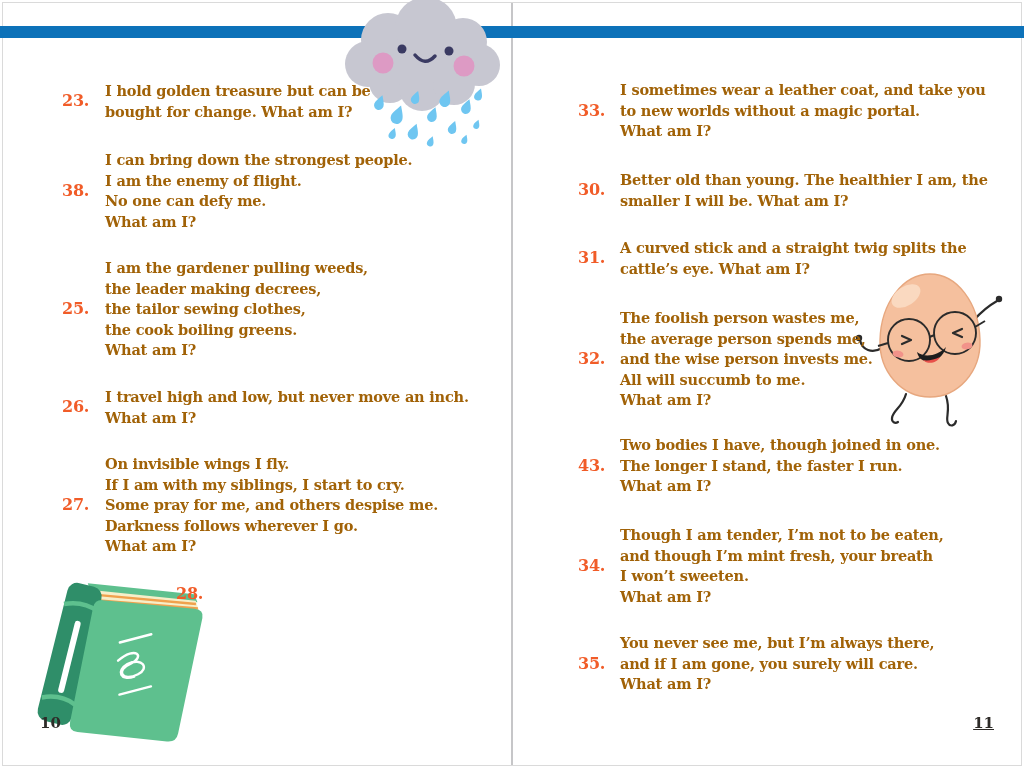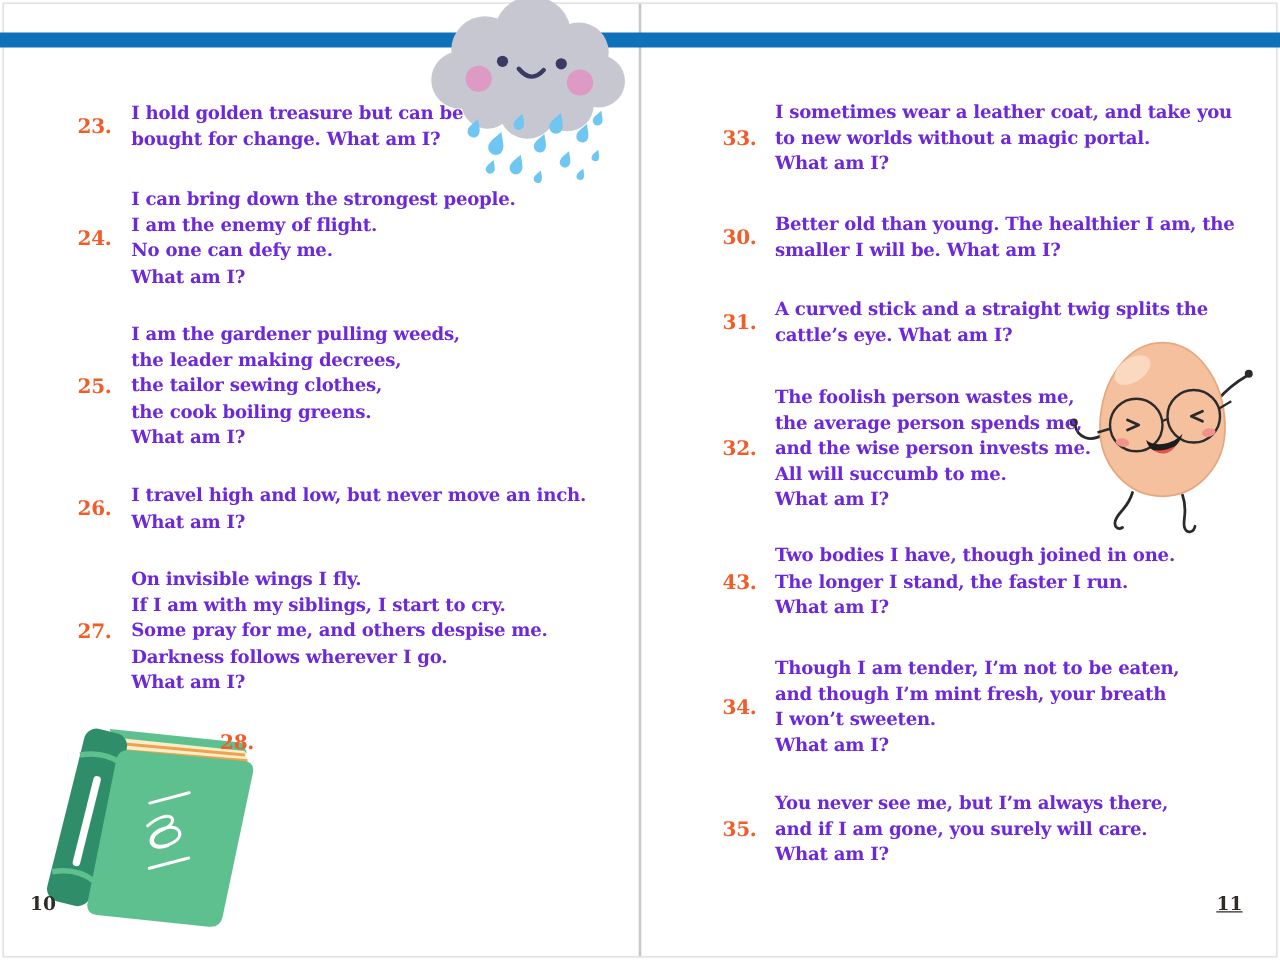--- a/index.html
+++ b/index.html
@@ -32,28 +32,28 @@
     position:absolute;display:flex;align-items:center;z-index:4;
   }
   .num{
     flex:0 0 auto;width:43px;
     color:#f15c28;font-size:16px;line-height:20.5px;
     letter-spacing:-0.2px;
   }
   .num-narrow{width:42px;}
   .txt{
     white-space:pre;
-    color:#6d28d9;font-size:14.5px;line-height:20.5px;
+    color:#a16207;font-size:14.5px;line-height:20.5px;
     letter-spacing:-0.2px;
   }
   .pagenum{
     position:absolute;top:714px;z-index:4;
     color:#2e2b28;font-size:15px;
   }
-  .pagenum-left{left:24px;}
+  .pagenum-left{left:40px;}
   .pagenum-right{right:30px;text-decoration:underline;}
 </style>
 </head>
 <body>
 
 <div class="frame"></div>
 <div class="gutter"></div>
 <div class="topbar"></div>
 
 <svg class="illus cloud-illus" viewBox="0 0 172 150">
@@ -136,21 +136,21 @@
     </g>
   </g>
 </svg>
 
 <div class="riddle" style="top:81px;left:62px">
   <div class="num">23.</div>
   <div class="txt">I hold golden treasure but can be
 bought for change. What am I?</div>
 </div>
 <div class="riddle" style="top:150px;left:62px">
-  <div class="num">24.</div>
+  <div class="num">38.</div>
   <div class="txt">I can bring down the strongest people.
 I am the enemy of flight.
 No one can defy me.
 What am I?</div>
 </div>
 <div class="riddle" style="top:258px;left:62px">
   <div class="num">25.</div>
   <div class="txt">I am the gardener pulling weeds,
 the leader making decrees,
 the tailor sewing clothes,

